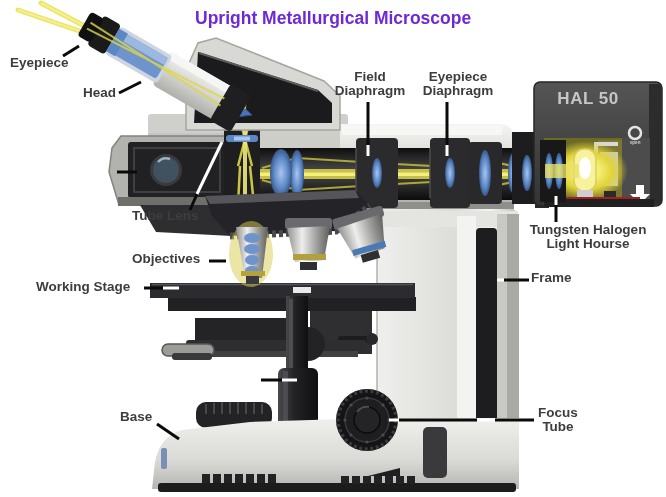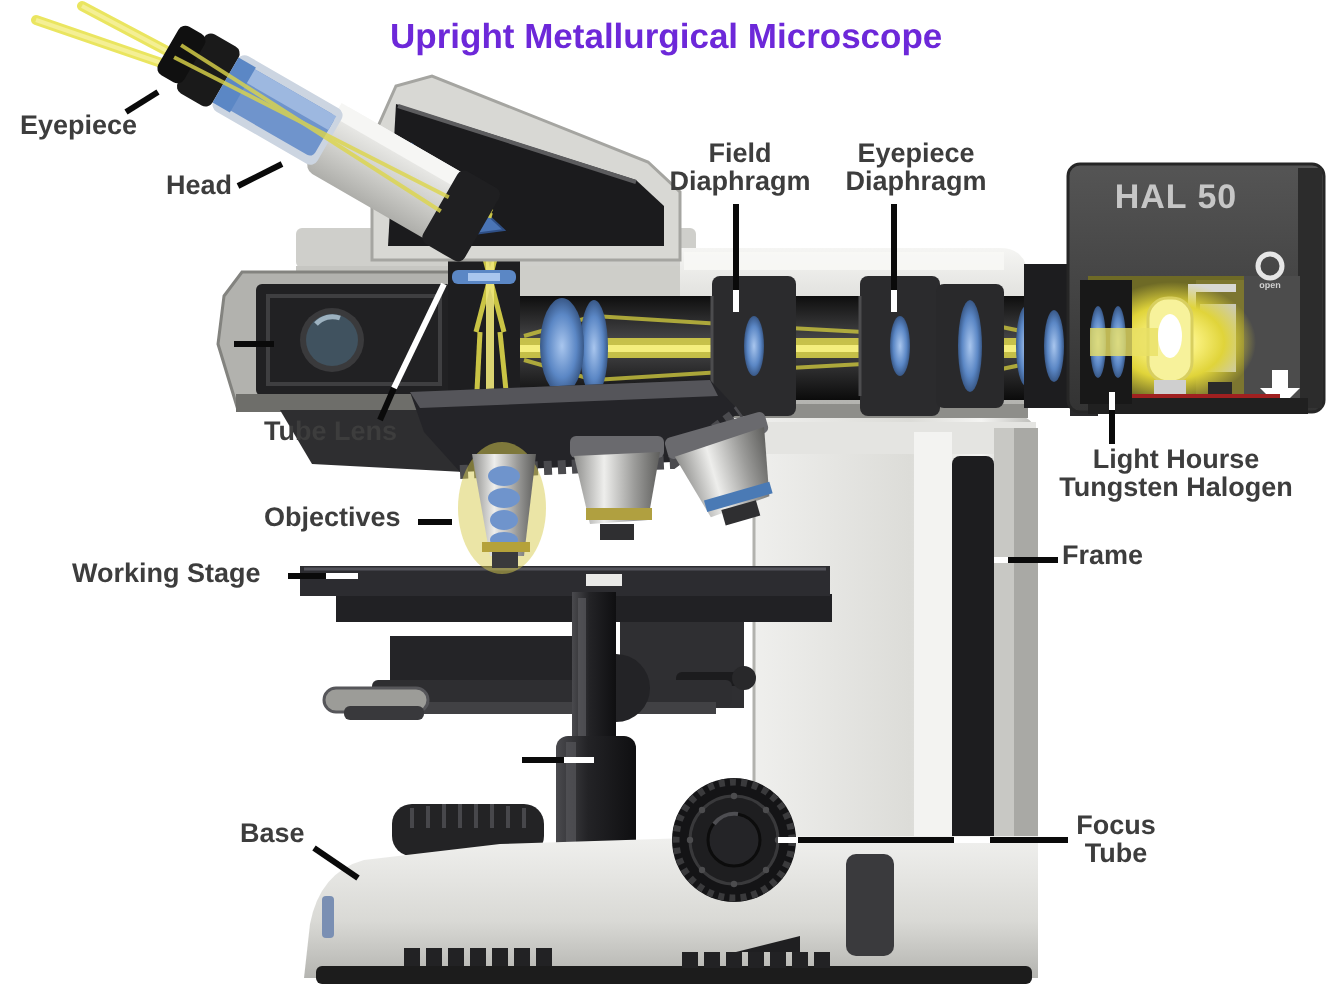--- a/index.html
+++ b/index.html
@@ -372,22 +372,22 @@
 </div>
 <div class="lbl center" style="left:418px;top:70px;width:80px">
   <div>Eyepiece</div>
   <div>Diaphragm</div>
 </div>
 
 <div id="hal-label">HAL 50</div>
 <div id="open-label">open</div>
 
 <div class="lbl center" style="left:518px;top:223px;width:140px">
+  <div>Tungsten Halogen</div>
   <div>Light Hourse</div>
-  <div>Tungsten Halogen</div>
 </div>
 <div class="lbl" style="left:531px;top:271px">Frame</div>
 <div class="lbl center" style="left:528px;top:406px;width:60px">
   <div>Focus</div>
   <div>Tube</div>
 </div>
 
 </div>
 
 </body></html>

